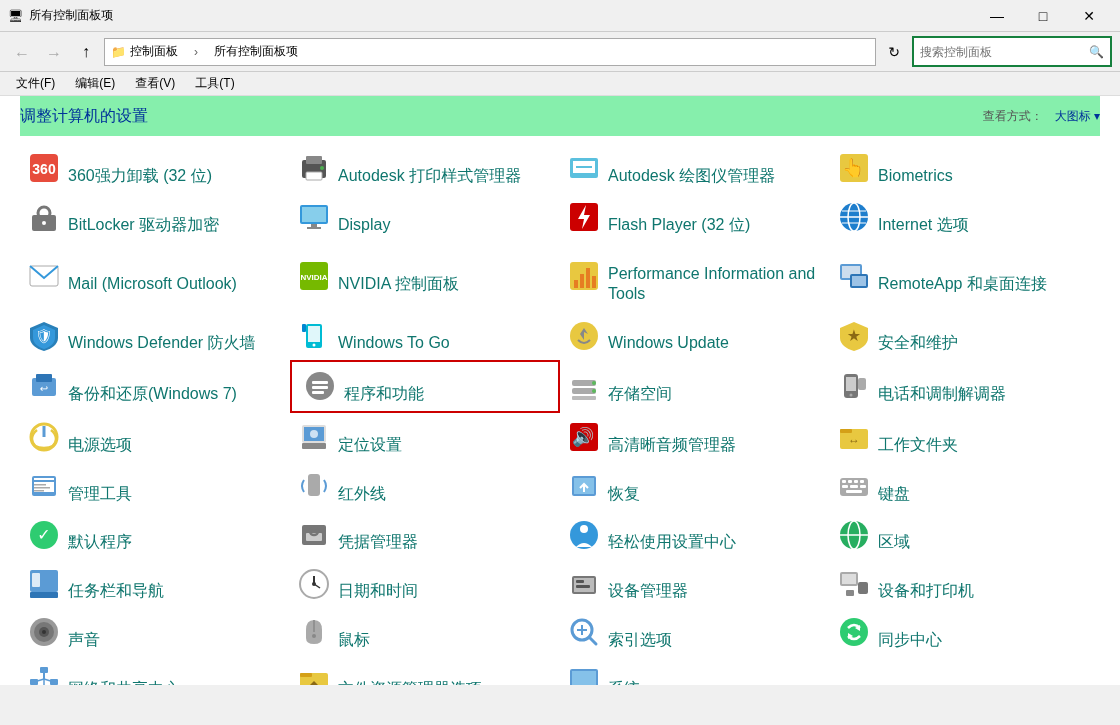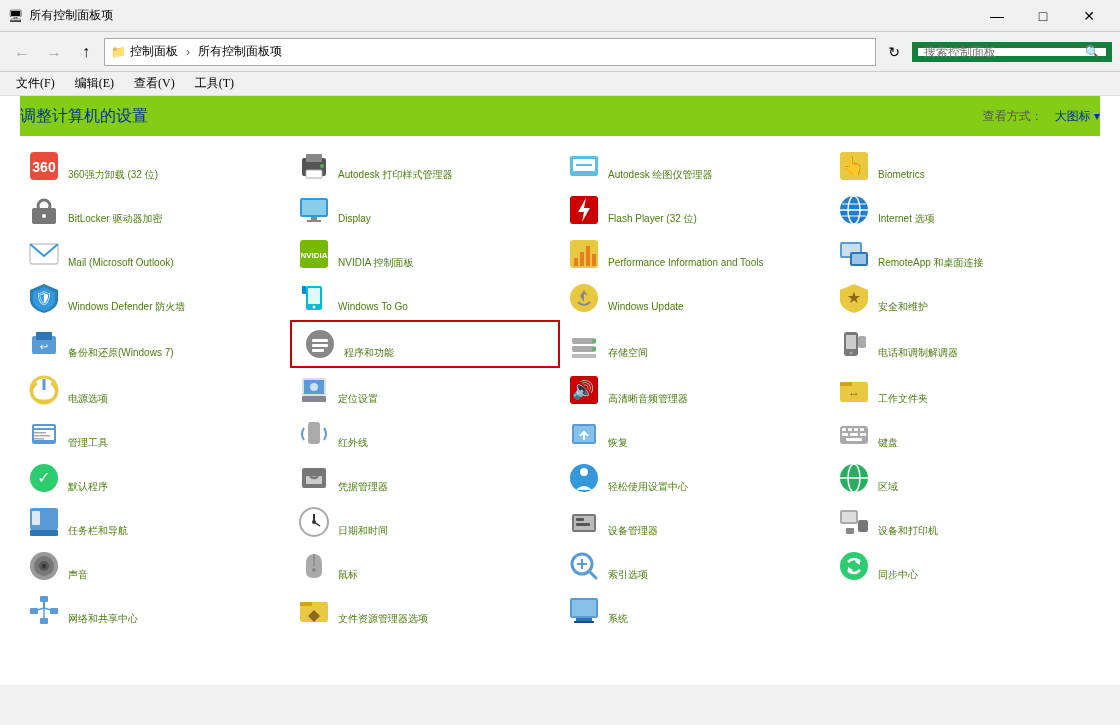--- a/index.html
+++ b/index.html
@@ -35,62 +35,62 @@
       flex: 1;
       height: 28px;
       border: 1px solid #aaa;
       background: white;
       display: flex;
       align-items: center;
       padding: 0 6px;
       gap: 4px;
       font-size: 12px;
     }
-    .address-bar-breadcrumb { display: flex; align-items: center; gap: 8px; }
+    .address-bar-breadcrumb { display: flex; align-items: center; gap: 16px; }
     .address-sep { color: #666; }
     .refresh-btn { width: 28px; height: 28px; border: none; background: transparent; cursor: pointer; font-size: 14px; display: flex; align-items: center; justify-content: center; }
     .search-box {
       width: 200px;
-      height: 20px;
-      border: 6px solid #15803d;
+      height: 31px;
+      border: 2px solid #15803d;
       background: white;
       display: flex;
       align-items: center;
       padding: 0 6px;
     }
     .search-box input { border: none; outline: none; width: 100%; font-size: 12px; color: #999; background: transparent; }
     
     
     .menu-bar {
       background: #f0f0f0;
       height: 24px;
       display: flex;
       align-items: center;
       padding: 0 8px;
       gap: 4px;
       border-bottom: 1px solid #ddd;
     }
-    .menu-item { padding: 2px 8px; cursor: pointer; font-size: 12px; font-family: Liberation Serif, serif; }
+    .menu-item { padding: 2px 8px; cursor: pointer; font-size: 12px; }
     
     
     .main-content {
       background: white;
       height: calc(725px - 32px - 40px - 24px - 40px);
       overflow-y: auto;
       padding: 0 20px 20px 20px;
     }
     
     
     .content-header {
       height: 40px;
       display: flex;
       align-items: center;
       justify-content: space-between;
       padding: 0 0;
-      background: #84cc16;
+      background: #86efac;
     }
     .page-title { color: #003399; font-size: 16px; font-weight: normal; text-decoration: none; }
     .view-options { display: flex; align-items: center; gap: 12px; font-size: 12px; color: #555; }
     .view-link { color: #003399; text-decoration: none; cursor: pointer; }
     
     
     .items-grid {
       display: grid;
       grid-template-columns: repeat(4, 1fr);
       gap: 0;
@@ -110,21 +110,21 @@
       padding-left: 12px;
     }
     .item-icon {
       width: 32px;
       height: 32px;
       flex-shrink: 0;
       display: flex;
       align-items: center;
       justify-content: center;
     }
-    .item-label { font-size: 10px; color: #4d7c0f; line-height: 1.3; margin-top: 16px; }
+    .item-label { font-size: 16px; color: #0f766e; line-height: 1.3; margin-top: 16px; }
     
     svg { width: 32px; height: 32px; }
   </style>
 </head>
 <body>
 
 <div class="title-bar">
   <div class="title-bar-left">
     <span>🖥</span>
     <span>所有控制面板项</span>

